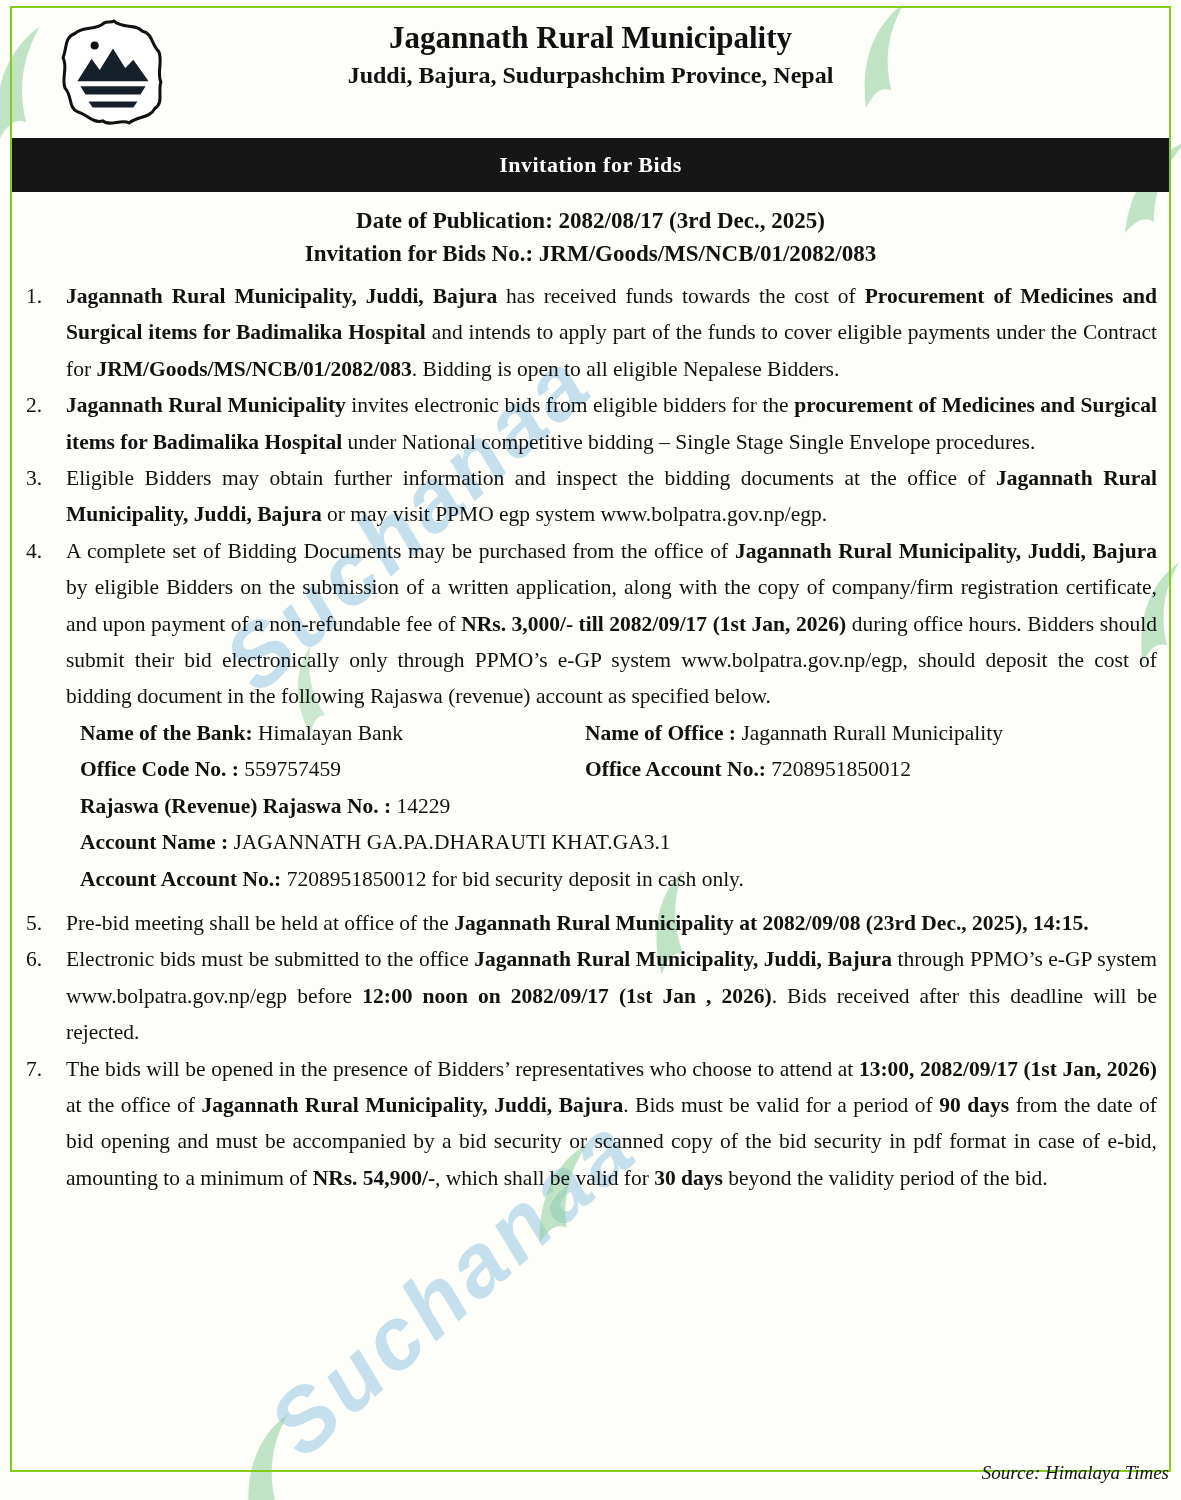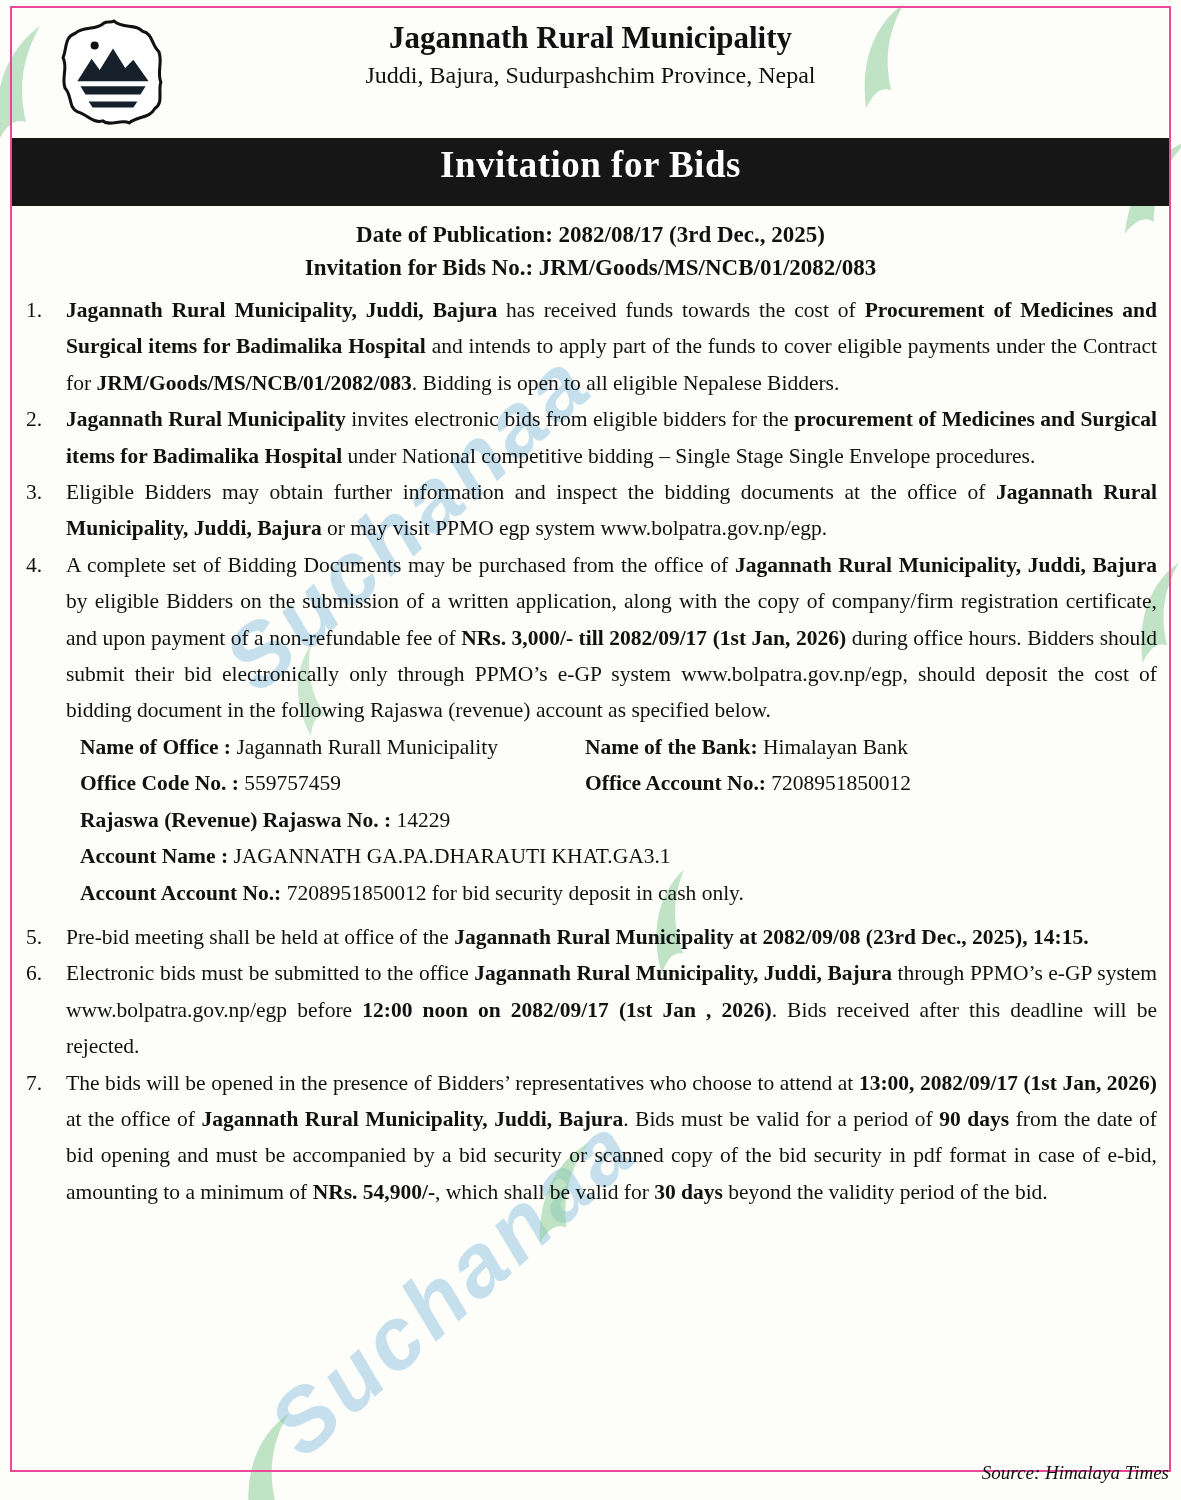--- a/index.html
+++ b/index.html
@@ -25,37 +25,37 @@
     transform:rotate(-42deg);
     white-space:nowrap;
   }
   .wm1 { left:180px; top:470px; }
   .wm2 { left:225px; top:1235px; }
   .swoosh { position:absolute; opacity:.55; }
 
   
   .frame {
     position:absolute; left:10px; top:6px; right:10px; bottom:28px;
-    border:2px solid #ec4899;
+    border:2px solid #84cc16;
     z-index:1; overflow:hidden;
     background:transparent;
   }
 
   .masthead { position:relative; height:130px; padding-top:10px; }
   .logo { position:absolute; left:46px; top:10px; width:112px; height:110px; }
   .masthead-text { text-align:center; }
   .org-title   { font-size:31px; font-weight:bold; line-height:40px; }
   .org-sub     { font-size:27px; font-weight:bold; line-height:36px; }
-  .org-address { font-size:24px; font-weight:normal; line-height:34px; }
+  .org-address { font-size:24px; font-weight:bold; line-height:34px; }
 
   .banner {
     background:var(--banner-bg,#161616);
     color:#fff; text-align:center;
-    font-weight:bold; font-size:37px;
-    height:68px; line-height:54px;
+    font-weight:bold; font-size:22px;
+    height:54px; line-height:54px;
     letter-spacing:.5px;
   }
 
   .pub-block { text-align:center; margin-top:12px; }
   .pub-line { font-weight:bold; font-size:23px; line-height:33px; }
 
   .list { margin-top:8px; padding-right:8px; }
   .item { display:flex; }
   .item-num {
     width:54px; padding-left:14px; flex:0 0 54px;
@@ -157,22 +157,22 @@
           <div class="item-body"><span>Eligible Bidders may obtain further information and inspect the bidding documents at the office of </span><span class="b">Jagannath Rural Municipality, Juddi, Bajura</span><span> or may visit PPMO egp system www.bolpatra.gov.np/egp.</span></div>
         </div>
         <div class="item">
           <div class="item-num">4.</div>
           <div class="item-body"><span>A complete set of Bidding Documents may be purchased from the office of </span><span class="b">Jagannath Rural Municipality, Juddi, Bajura</span><span> by eligible Bidders on the submission of a written application, along with the copy of company/firm registration certificate, and upon payment of a non-refundable fee of </span><span class="b">NRs. 3,000/- till 2082/09/17 (1st Jan, 2026)</span><span> during office hours. Bidders should submit their bid electronically only through PPMO’s e-GP system www.bolpatra.gov.np/egp, should deposit the cost of bidding document in the following Rajaswa (revenue) account as specified below.</span></div>
         </div>
       </div>
 
     <div class="bank-block">
       <div class="bank-grid">
+        <div><span class="b">Name of the Bank: </span><span>Himalayan Bank</span></div>
         <div><span class="b">Name of Office : </span><span>Jagannath Rurall Municipality</span></div>
-        <div><span class="b">Name of the Bank: </span><span>Himalayan Bank</span></div>
         <div><span class="b">Office Code No. : </span><span>559757459</span></div>
         <div><span class="b">Office Account No.: </span><span>7208951850012</span></div>
       </div>
       <div><span class="b">Rajaswa (Revenue) Rajaswa No. : </span><span>14229</span></div>
       <div><span class="b">Account Name : </span><span> JAGANNATH GA.PA.DHARAUTI KHAT.GA3.1</span></div>
       <div><span class="b">Account Account No.: </span><span>7208951850012 for bid security deposit in cash only.</span></div>
     </div>
 
     <div class="list">
         <div class="item">

